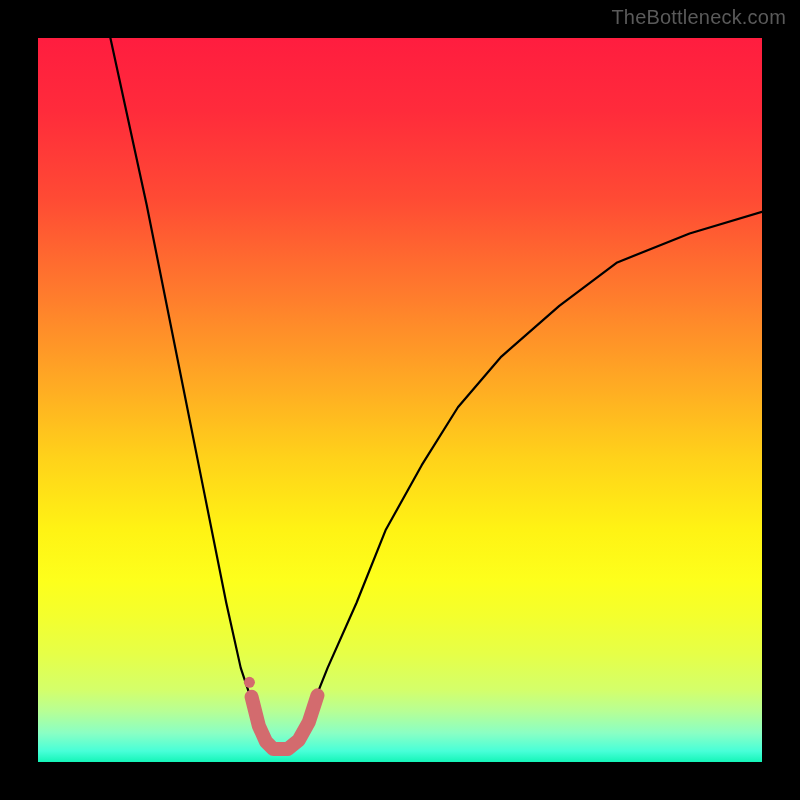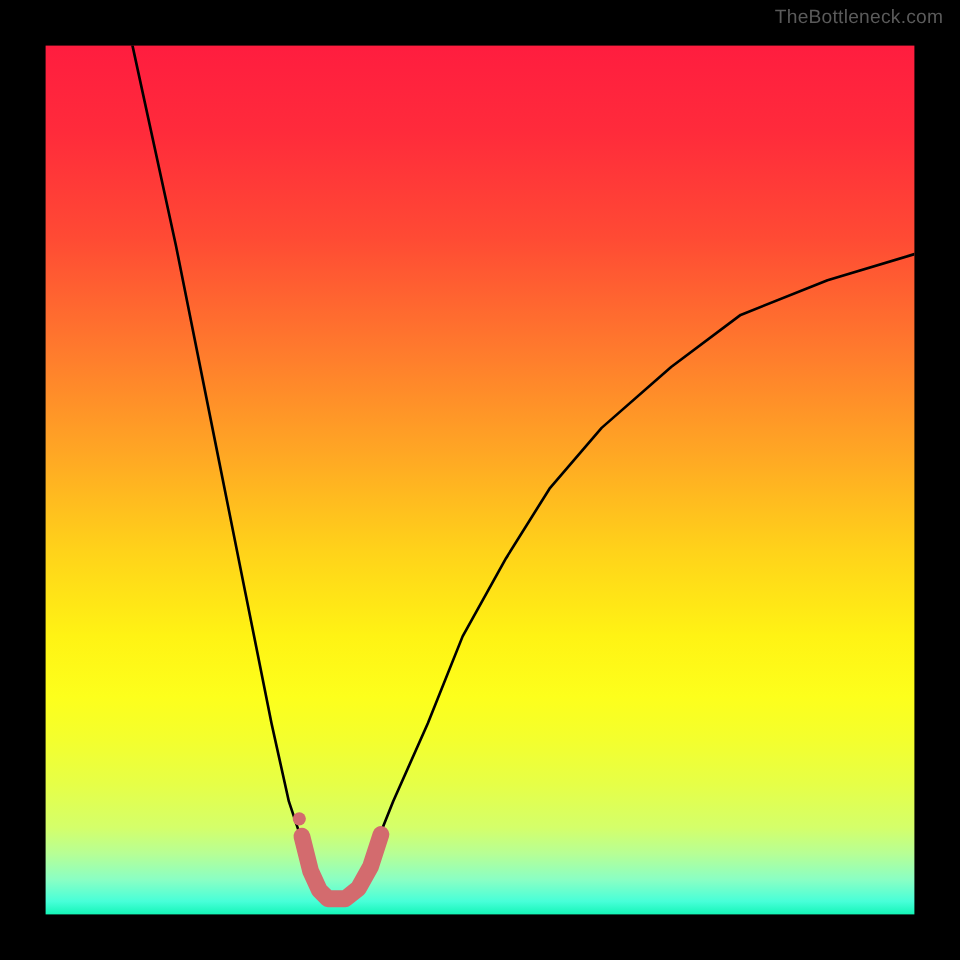--- a/index.html
+++ b/index.html
@@ -47,21 +47,21 @@
     left: 0;
     top: 0;
     width: 724px;
     height: 724px;
   }
   .watermark {
     position: absolute;
     top: 6px;
     right: 14px;
     font-family: Arial, Helvetica, sans-serif;
-    font-size: 16px;
+    font-size: 20px;
     color: #5a5a5a;
     letter-spacing: 0.2px;
   }
 </style>
 </head>
 <body>
 
 <div class="frame">
   <div class="plot">
     <svg viewBox="0 0 724 724" preserveAspectRatio="none">

